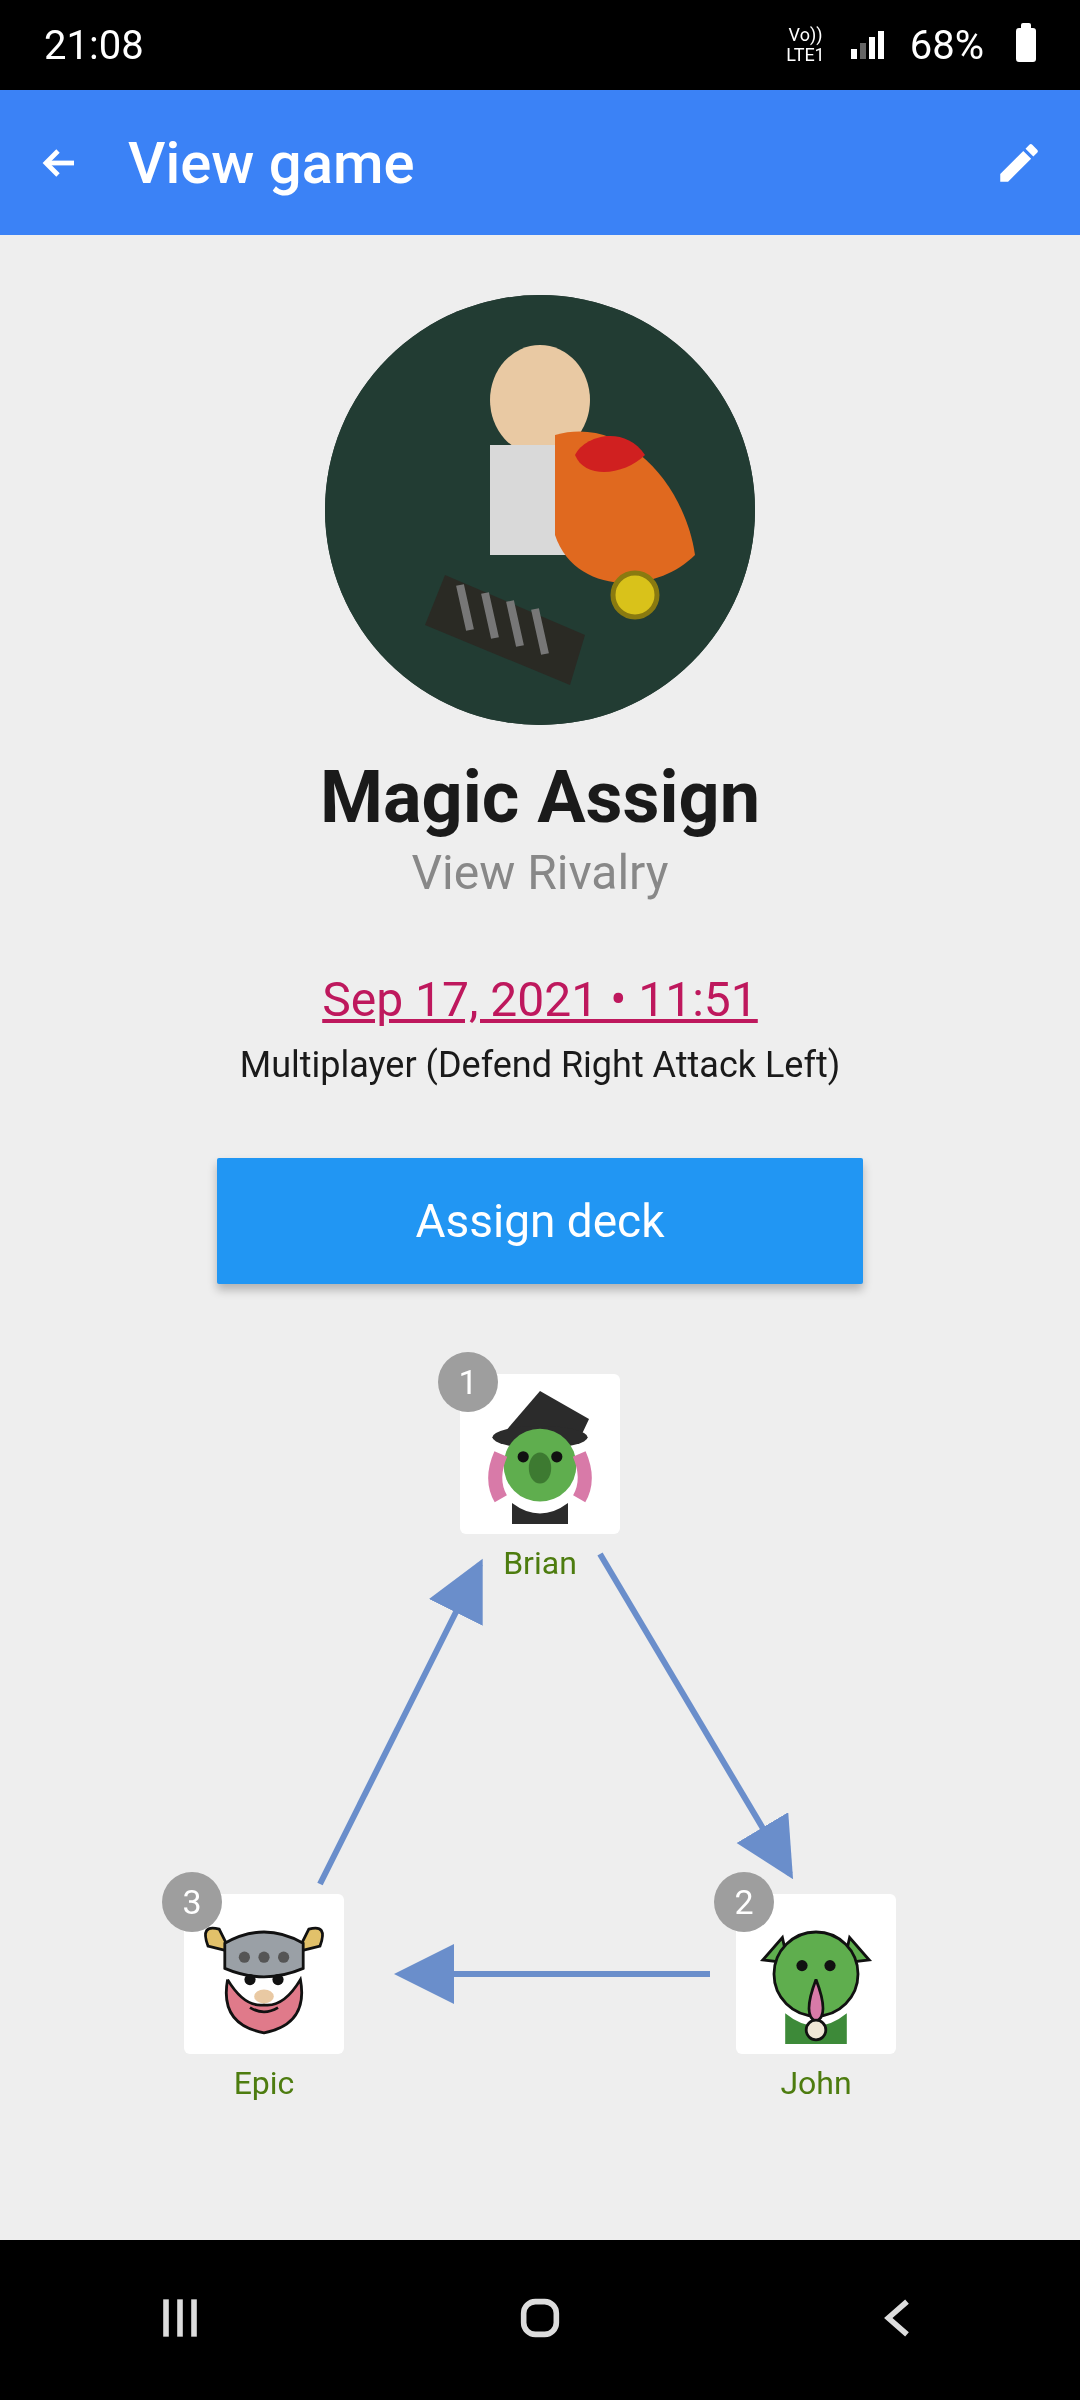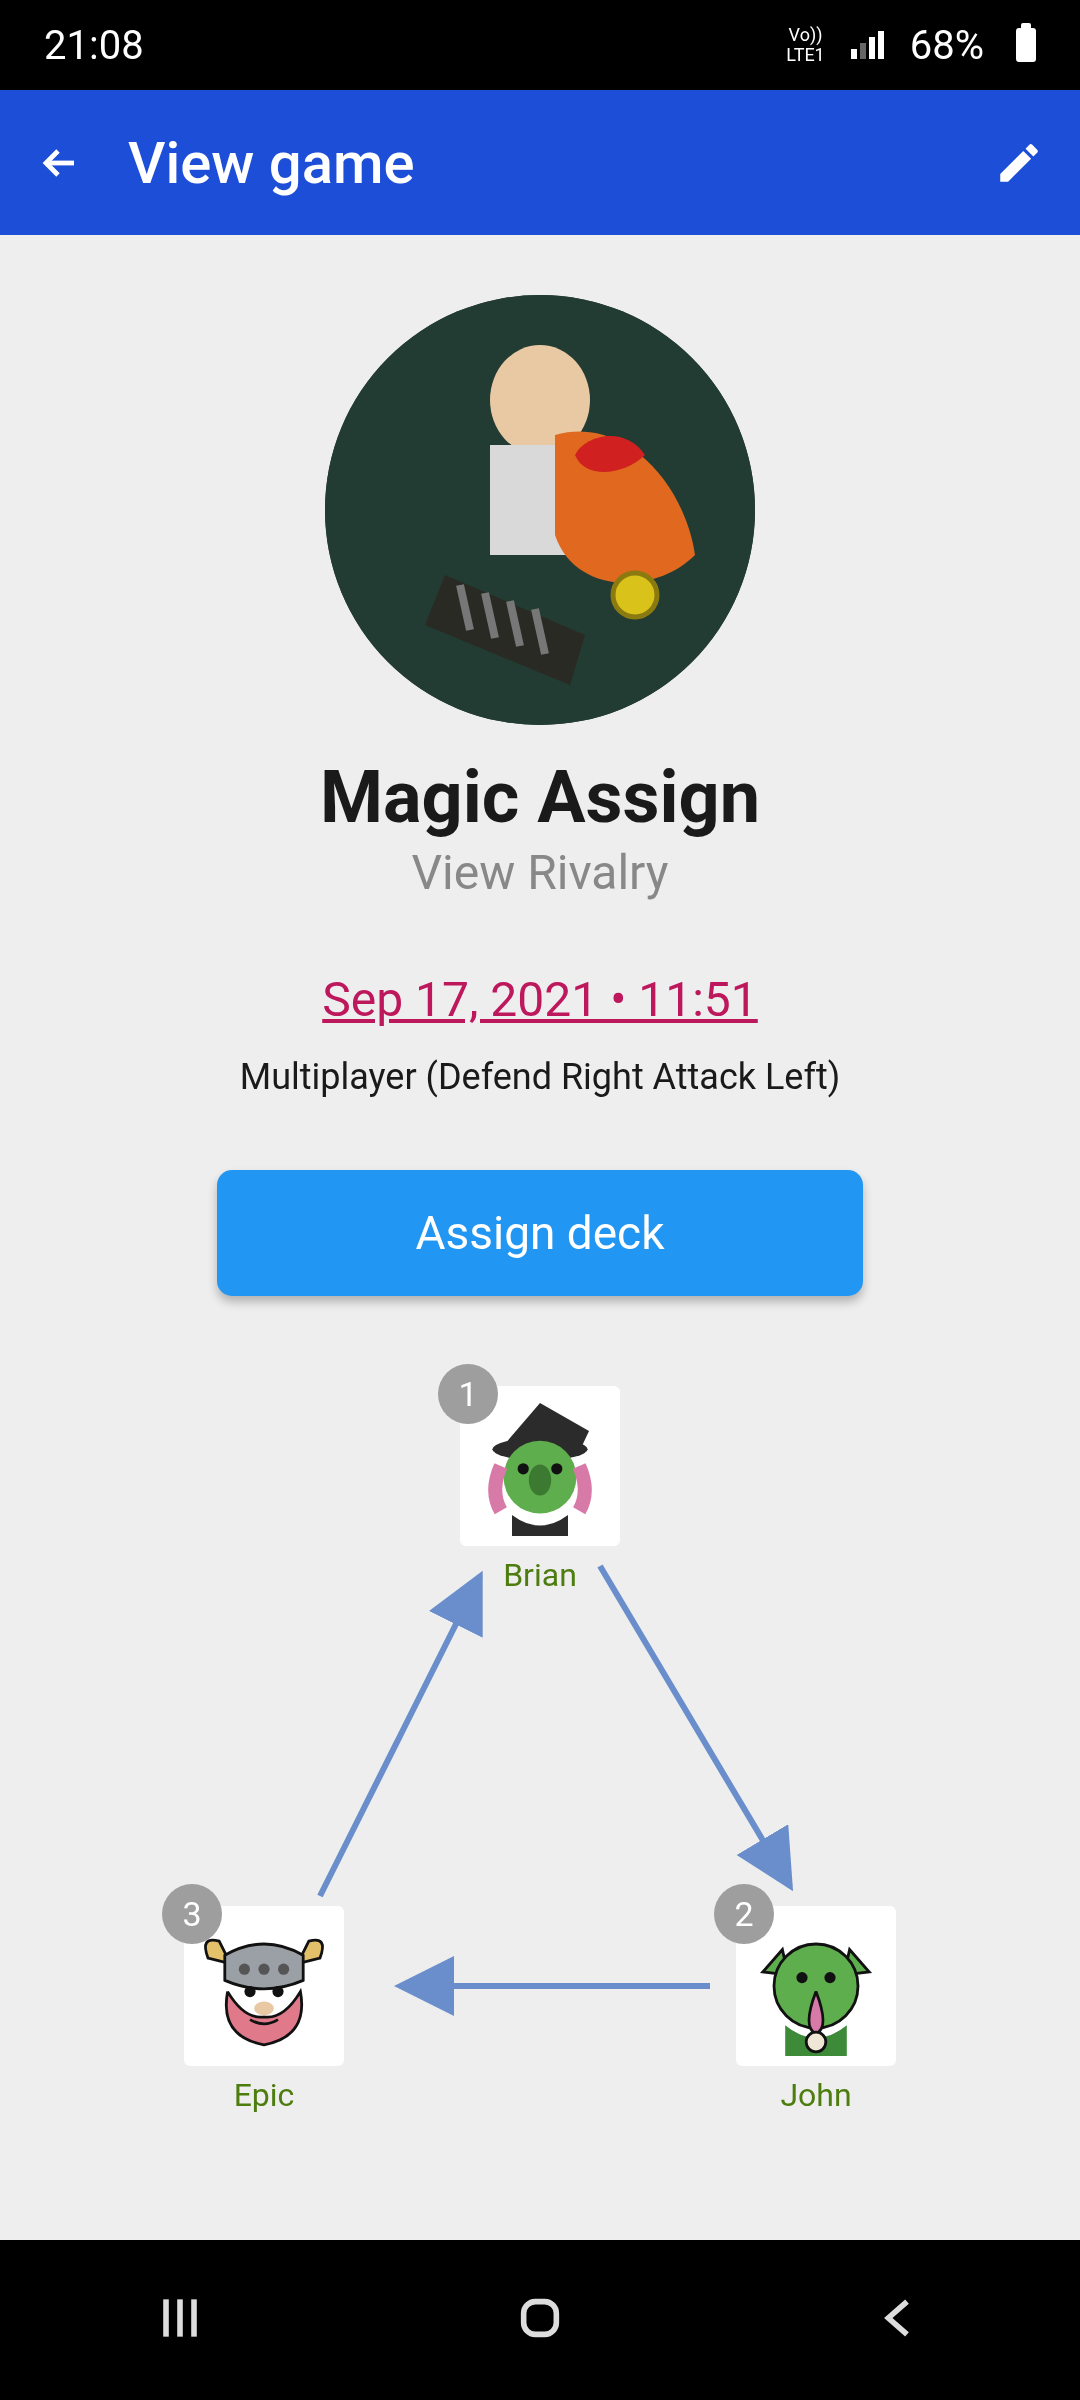--- a/index.html
+++ b/index.html
@@ -10,35 +10,35 @@
     .statusbar-right { display:flex; align-items:center; gap:26px; }
     .lte { font-size:18px; line-height:20px; text-align:center; }
     .signal { display:inline-flex; align-items:flex-end; gap:3px; }
     .signal span { width:6px; background:#fff; display:block; }
     .signal span:nth-child(1){height:10px;} .signal span:nth-child(2){height:16px;opacity:.4}
     .signal span:nth-child(3){height:22px;} .signal span:nth-child(4){height:28px;}
     .batt { width:20px; height:34px; background:#fff; border-radius:3px; position:relative; margin-left:6px;}
     .batt::before { content:""; position:absolute; top:-5px; left:5px; width:10px; height:5px; background:#fff; border-radius:2px 2px 0 0;}
 
     
-    .appbar { height:145px; background:#1d4ed8; color:#fff; display:flex; align-items:center; padding:0 36px; }
+    .appbar { height:145px; background:#3b82f6; color:#fff; display:flex; align-items:center; padding:0 36px; }
     .appbar .title { font-size:58px; font-weight:500; margin-left:44px; flex:1; }
     .back-icon svg, .edit-icon svg { display:block; }
 
     
     .page { background:#eeeeee; height:calc(2400px - 90px - 145px - 160px); display:flex; flex-direction:column; align-items:center; padding-top:60px; }
 
     .group-avatar { width:430px; height:430px; border-radius:50%; overflow:hidden; background:#2a3a34; display:flex; align-items:center; justify-content:center; }
 
     .group-name { font-size:72px; font-weight:700; color:#1a1a1a; margin-top:30px; }
     .subtitle { font-size:48px; color:#888; margin-top:4px; }
     .datetime { font-size:48px; color:#be185d; margin-top:70px;text-decoration:underline; }
-    .mode { font-size:36px; color:#1a1a1a; margin-top:28px; }
+    .mode { font-size:36px; color:#1a1a1a; margin-top:16px; }
 
-    .assign-btn { margin-top:72px; width:646px; height:126px; background:#2196f3; color:#fff; font-size:46px; border:none; border-radius:15px; box-shadow:0 6px 10px rgba(0,0,0,.25); cursor:pointer; }
+    .assign-btn { margin-top:72px; width:646px; height:126px; background:#2196f3; color:#fff; font-size:46px; border:none; border-radius:2px; box-shadow:0 6px 10px rgba(0,0,0,.25); cursor:pointer; }
 
     .arena { position:relative; width:720px; height:780px; margin-top:80px; }
     .player { position:absolute; width:160px; display:flex; flex-direction:column; align-items:center; }
     .player-card { width:160px; height:160px; background:#fff; border-radius:6px; display:flex; align-items:center; justify-content:center; }
     .badge { position:absolute; top:-22px; left:-22px; width:60px; height:60px; border-radius:50%; background:#9e9e9e; color:#fff; font-size:34px; display:flex; align-items:center; justify-content:center;}
     .player-name { font-size:32px; color:#4d7c0f; margin-top:10px; }
     .p1 { top:10px; left:280px; }
     .p2 { top:530px; left:556px; }
     .p3 { top:530px; left:4px; }
     .arena svg.arrows { position:absolute; inset:0; width:100%; height:100%; }

